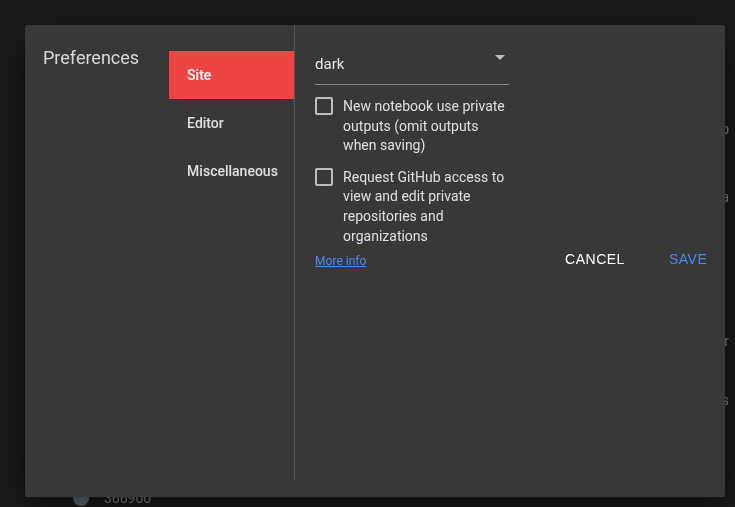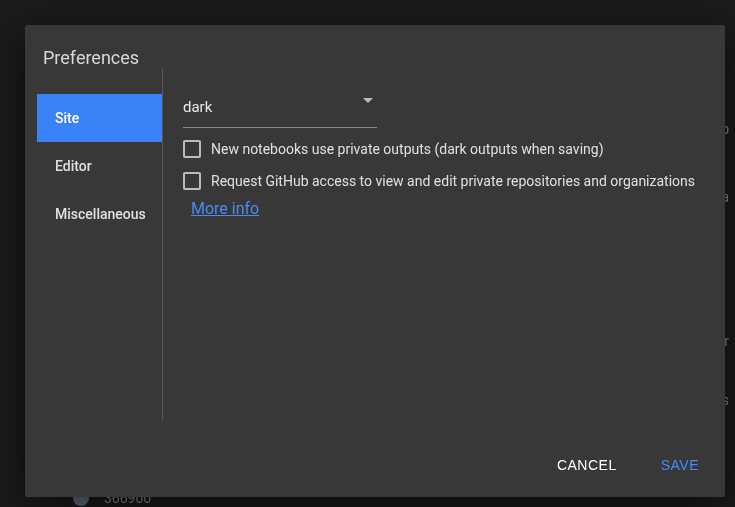--- a/index.html
+++ b/index.html
@@ -13,57 +13,57 @@
   .bg-text { position: absolute; color: #898989; font-size: 14px; }
   .bg-avatar {
     position: absolute; left: 73px; top: 490px; width: 16px; height: 16px;
     background: #64727f; border-radius: 50%;
   }
   .dialog {
     position: absolute; left: 25px; top: 25px; right: 10px; bottom: 10px;
     background: #383838;
     border-radius: 2px;
     box-shadow: 0 10px 40px rgba(0,0,0,0.6);
-    display: flex; flex-direction: column;
+    display: flex; flex-direction: row;
   }
   .dialog-title {
     font-size: 18px; font-weight: 400; color: #d8d8d8;
     padding: 22px 18px 0;
   }
   .dialog-body { display: flex; flex: 1 1 auto; min-height: 0; }
   .sidebar {
     width: 138px; flex: 0 0 auto;
     display: flex; flex-direction: column;
     padding: 26px 0 0 12px;
     border-right: 1px solid #555;
     margin-right: 20px;
     margin-bottom: 16px;
   }
   .side-item {
     height: 48px; display: flex; align-items: center;
     padding-left: 18px; font-size: 14px; color: #e0e0e0;
     cursor: pointer;
     font-weight: 500;
   }
-  .side-item.active { background: #3b82f6; color: #fff; }
+  .side-item.active { background: #ef4444; color: #fff; }
   .panel { flex: 1 1 auto; padding: 30px 30px 0 0; }
   .field-label { font-size: 12px; color: #bdbdbd; margin-bottom: 4px; }
   .select {
     display: flex; align-items: flex-start; justify-content: space-between;
     height: 30px; width: 194px;
     border-bottom: 1px solid #888;
     font-size: 15px; color: #e8e8e8;
     cursor: pointer;
   }
   .select .caret { width: 0; height: 0; border-left: 5px solid transparent; border-right: 5px solid transparent; border-top: 5px solid #bdbdbd; margin-right: 4px; }
   .check-row { display: flex; align-items: flex-start; margin-top: 12px; cursor: pointer; }
   .check-row:first-of-type { margin-top: 22px; }
   .cb { flex: 0 0 auto; width: 18px; height: 18px; border: 2px solid #bdbdbd; border-radius: 2px; margin-right: 10px; margin-top: 0; }
   .check-row .lbl { font-size: 14px; color: #e0e0e0; line-height: 1.4; }
-  .more-link { color: #4a8af4; font-size: 16px; text-decoration: underline; display: inline-block; margin-top: 8px; margin-left: 8px; cursor: pointer; }
+  .more-link { color: #4a8af4; font-size: 12px; text-decoration: underline; display: inline-block; margin-top: 8px; margin-left: 0; cursor: pointer; }
   .url-field {
     margin-top: 40px;
     border-bottom: 1px solid #888;
     height: 30px;
     display: flex; align-items: center;
     font-size: 15px; color: #fff;
     cursor: text;
   }
   .dialog-actions {
     display: flex; justify-content: flex-end; gap: 36px;
@@ -104,21 +104,21 @@
     </div>
 
     <div class="panel">
       <div class="select">
         <span>dark</span>
         <span class="caret"></span>
       </div>
 
       <div class="check-row">
         <span class="cb"></span>
-        <span class="lbl">New notebooks use private outputs (dark outputs when saving)</span>
+        <span class="lbl">New notebook use private outputs (omit outputs when saving)</span>
       </div>
       <div class="check-row">
         <span class="cb"></span>
         <span class="lbl">Request GitHub access to view and edit private repositories and organizations</span>
       </div>
       <a class="more-link">More info</a>
 
     </div>
 
   </div>

